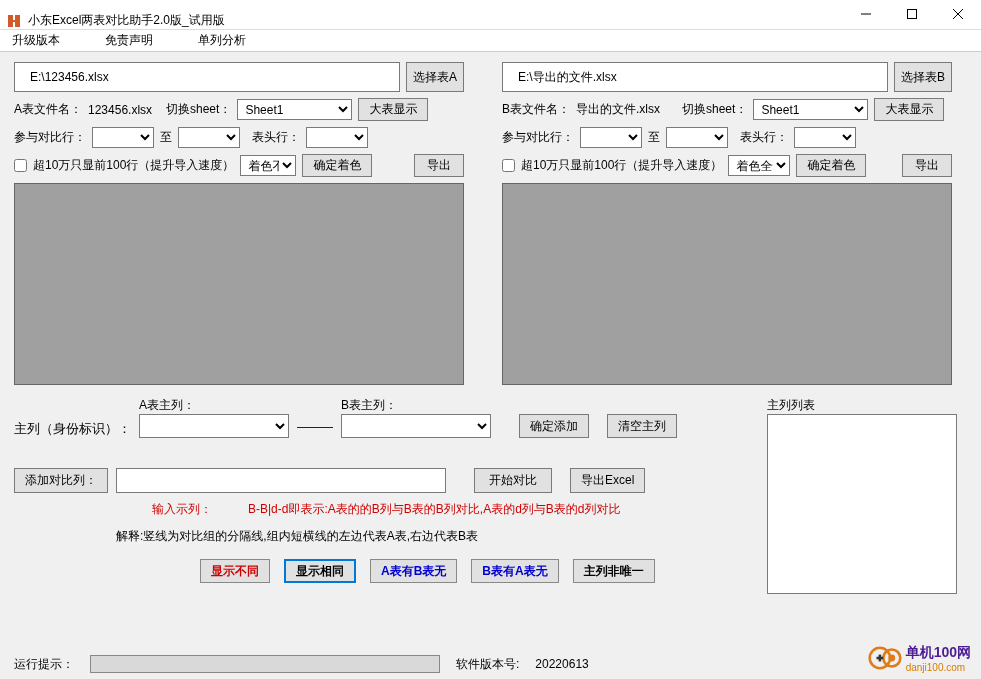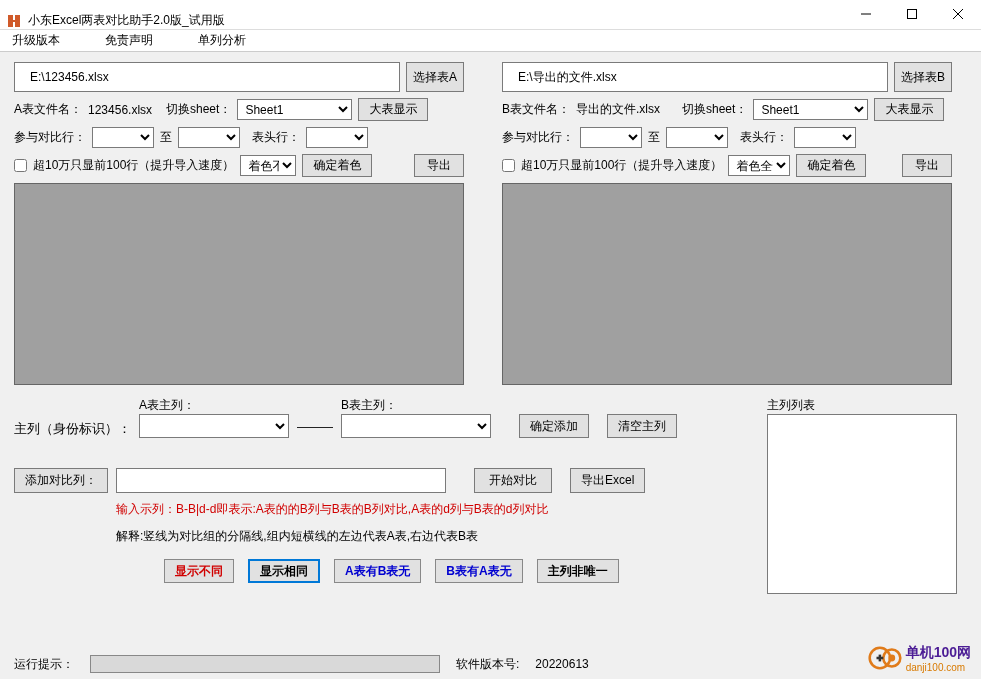--- a/index.html
+++ b/index.html
@@ -28,21 +28,21 @@
 .sel { border:1px solid #7a7a7a; background:#fff; height:21px; font-size:12px; padding-left:3px; }
 .chk { width:13px; height:13px; }
 
 .grid { background:#a0a0a0; border:1px solid #666; width:100%; height:202px; }
 
 .midsection { margin-top: 12px; }
 .biglabel { font-size:13px; }
 
 .compareinput { border:1px solid #7a7a7a; background:#fff; height:25px; padding:2px 4px; }
 
-.red { color:#d00000; }
+.red { color:#d00000;margin-left:36px; }
 .blue { color:#0000d0; }
 
 .resultbtns { display:flex; gap:14px; margin-top:14px; margin-left: 150px; }
 .resbtn { border:1px solid #888; background:#e1e1e1; height:24px; padding:0 10px; font-weight:bold; font-size:12px; }
 .resbtn.red { color:#d00000; }
 .resbtn.blue { color:#0000d0; }
 .resbtn.sel { border:2px solid #0078d7; }
 
 .listbox { border:1px solid #7a7a7a; background:#fff; width:190px; height:180px; }
 

